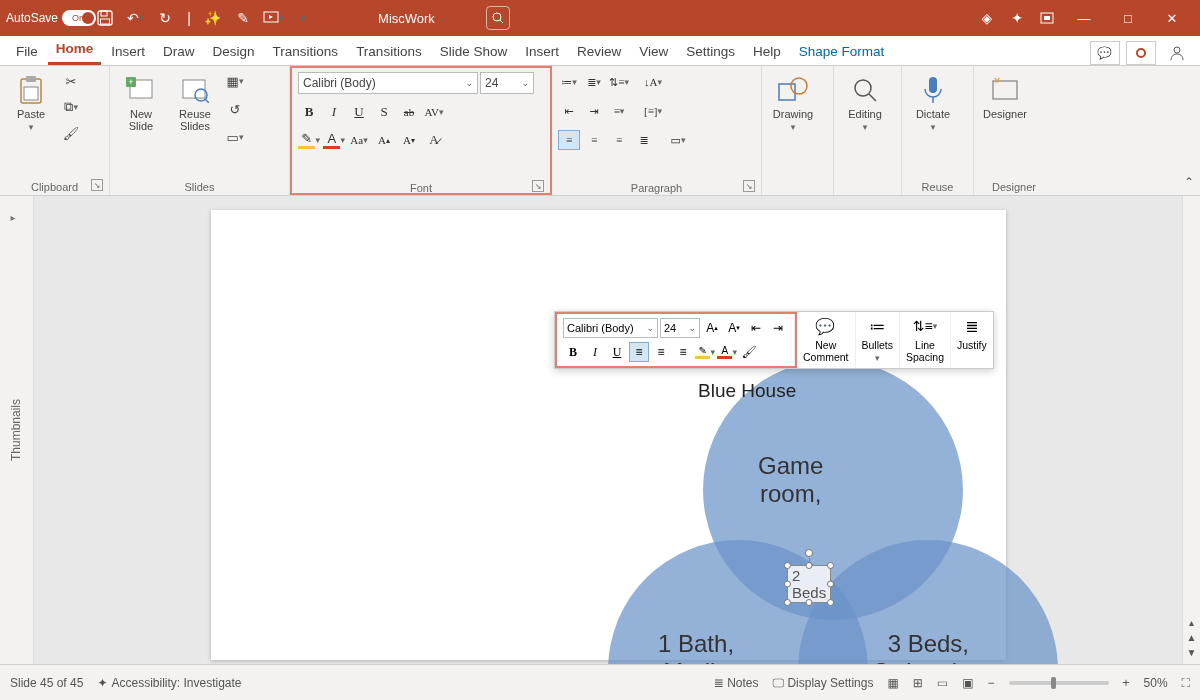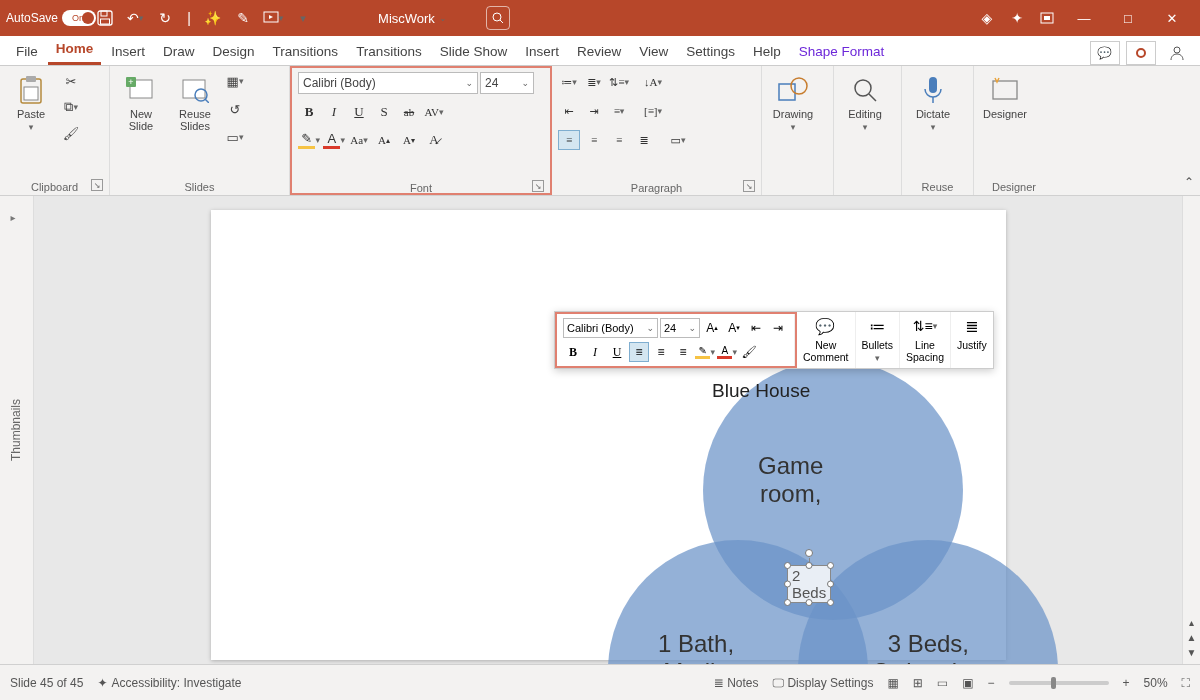--- a/index.html
+++ b/index.html
@@ -13,21 +13,21 @@
 .tb-icon { width: 30px; height: 30px; display: flex; align-items: center; justify-content: center; color: #fff; font-size: 14px; }
 .tb-sep { flex: 1; }
 .doctitle { font-size: 13px; display:flex; align-items:center; gap:4px;}
 .search-top { width: 24px; height: 24px; border:1px solid rgba(255,255,255,.6); border-radius:4px; display:flex; align-items:center; justify-content:center; margin-left:40px;}
 .win-btn { width:44px; height:36px; display:flex; align-items:center; justify-content:center; font-size:13px;}
 
 
 .tabs { height: 30px; background: #fff; border-bottom: 1px solid #ccc; display: flex; align-items: end; padding: 0 8px; gap: 2px; font-size: 13.5px; color: #444; }
 .tab { padding: 4px 8px 6px; cursor: default; }
 .tab.active { border-bottom: 3px solid #B7472A; color: #B7472A; font-weight:600;}
-.tab.context { color: #6d28d9; }
+.tab.context { color: #0369a1; }
 .tabs-right { margin-left: auto; display:flex; gap:6px; align-items:center; }
 .tabs-right .box { width: 30px; height: 24px; border:1px solid #ccc; display:flex; align-items:center; justify-content:center; font-size:12px; color:#B7472A;}
 .rec-dot { width:10px; height:10px; border-radius:50%; border:2px solid #B7472A; display:inline-block;}
 
 
 .ribbon { height: 130px; background: #f3f2f1; border-bottom: 1px solid #d0d0d0; display: flex; position: relative; font-size:11px; color:#444;}
 .group { border-right: 1px solid #ddd; padding: 4px 6px 2px; display:flex; flex-direction:column; position:relative;}
 .group-body { flex:1; display:flex; align-items:flex-start; gap:4px; }
 .group-label { text-align:center; font-size:11px; color:#666; padding: 2px 0 0; position:relative;margin-top:26px;}
 .group-label .launcher { position:absolute; right:0; bottom:2px; width:12px; height:12px; border:1px solid #999; font-size:8px; display:flex; align-items:center; justify-content:center;}
@@ -365,21 +365,21 @@
   <div class="thumb-expand">▸</div>
   <div class="thumbpane">
     <div class="rot">Thumbnails</div>
   </div>
   <div class="slidewrap">
     <div class="slide">
       <div class="venn">
         <div class="circ c1"></div>
         <div class="circ c2"></div>
         <div class="circ c3"></div>
-        <div class="vlabel" style="left:104px; top:-10px">Blue House</div>
+        <div class="vlabel" style="left:90px; top:-10px">Blue House</div>
 
         <div class="vtext" style="left:150px; top:62px">Game room,</div>
         <div class="vtext" style="left:50px; top:240px; white-space:pre">1 Bath,
 Media
 room</div>
         <div class="vtext" style="left:265px; top:240px; white-space:pre">3 Beds,
 Swimming
 pool</div>
 
         <div class="sel-box" style="left:179px; top:175px;">

